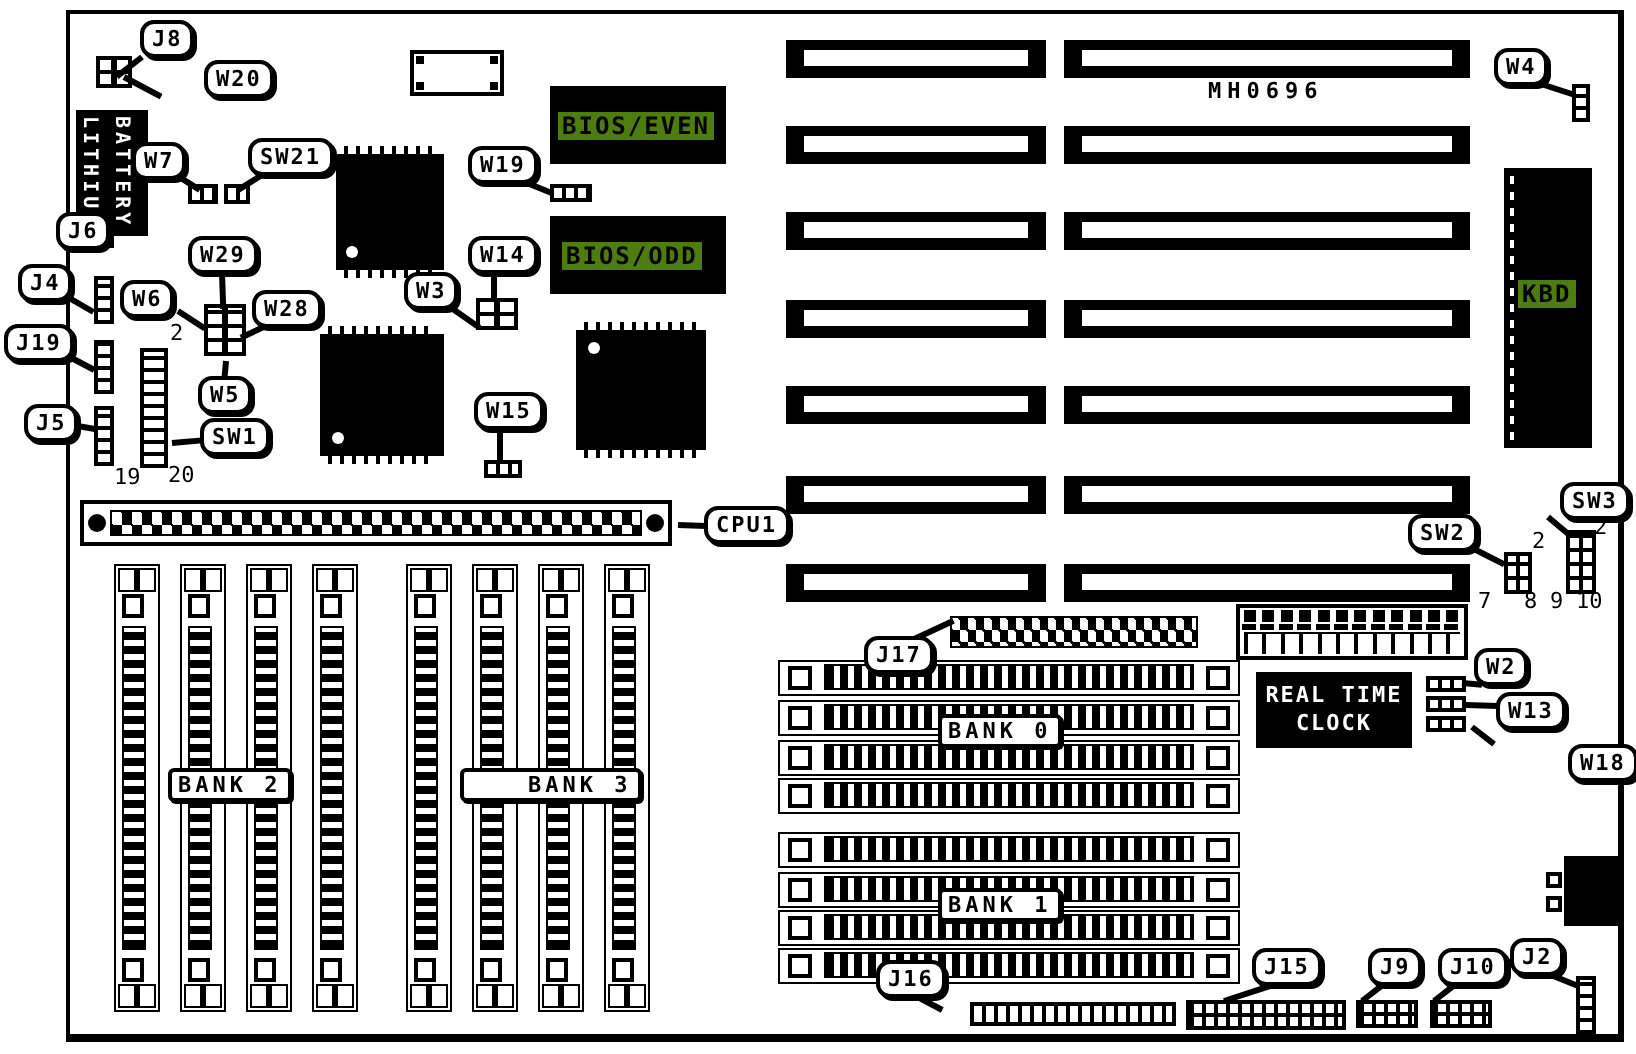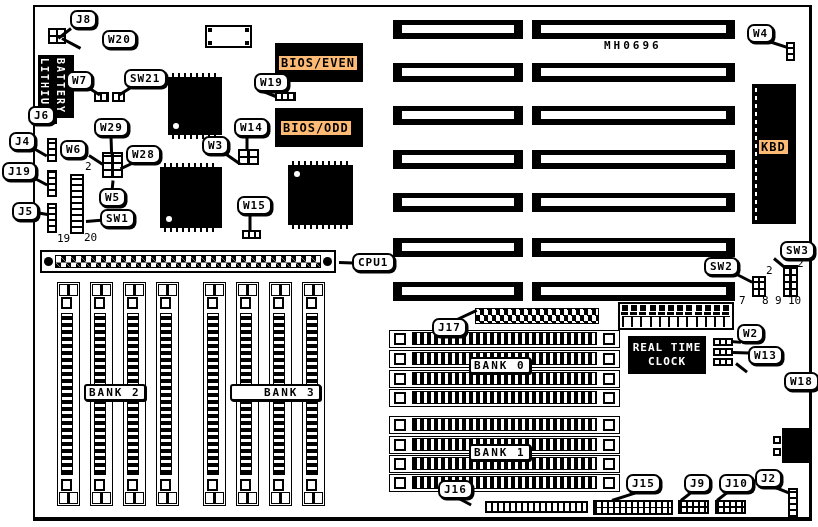--- a/index.html
+++ b/index.html
@@ -15,21 +15,21 @@
   .banklabel{position:absolute;background:#fff;border:2px solid #000;border-radius:3px;
            font-weight:bold;font-size:11px;line-height:13px;letter-spacing:2px;
            padding:0 3px;white-space:nowrap;z-index:30;box-shadow:1px 1px 0 0 #000;}
   .tail{position:absolute;height:3px;background:#000;transform-origin:0 50%;z-index:39;}
   
   .chip{position:absolute;background:#000;z-index:5;}
   .qfp::before,.qfp::after{content:"";position:absolute;left:4px;right:4px;height:4px;
        background:repeating-linear-gradient(90deg,#000 0 2px,transparent 2px 6px);}
   .qfp::before{top:-4px;} .qfp::after{bottom:-4px;}
   .dot{position:absolute;width:6px;height:6px;border-radius:50%;background:#fff;}
-  .chiplabel{position:absolute;background:#fdba74;border:1px solid #000;color:#000;
+  .chiplabel{position:absolute;background:#4d7c0f;border:1px solid #000;color:#000;
              font-weight:bold;font-size:12px;line-height:14px;letter-spacing:1px;padding:0 2px;white-space:nowrap;}
   .vtext{position:absolute;writing-mode:vertical-rl;color:#fff;font-weight:bold;
          font-size:10px;letter-spacing:2px;white-space:nowrap;}
   .rtc-text{position:absolute;inset:0;display:flex;flex-direction:column;align-items:center;
             justify-content:center;color:#fff;font-weight:bold;font-size:11px;line-height:14px;letter-spacing:1px;}
   .dash{position:absolute;width:2px;background:repeating-linear-gradient(0deg,#fff 0 4px,transparent 4px 8px);}
   
   .slot{position:absolute;height:19px;background:#000;z-index:4;}
   .slot i{position:absolute;left:9px;right:9px;top:5px;bottom:6px;background:#fff;}
   
@@ -323,21 +323,21 @@
 <div class="callout" style="left:124px;top:69px;">SW21</div>
 <div class="callout" style="left:14px;top:106px;margin-left:14px;">J6</div>
 <div class="callout" style="left:9px;top:132px;">J4</div>
 <div class="callout" style="left:2px;top:162px;">J19</div>
 <div class="callout" style="left:12px;top:202px;">J5</div>
 <div class="callout" style="left:94px;top:118px;">W29</div>
 <div class="callout" style="left:60px;top:140px;">W6</div>
 <div class="callout" style="left:126px;top:145px;">W28</div>
 <div class="callout" style="left:99px;top:188px;">W5</div>
 <div class="callout" style="left:100px;top:209px;">SW1</div>
-<div class="callout" style="left:234px;top:73px;margin-left:20px;">W19</div>
+<div class="callout" style="left:234px;top:73px;">W19</div>
 <div class="callout" style="left:234px;top:118px;">W14</div>
 <div class="callout" style="left:202px;top:136px;">W3</div>
 <div class="callout" style="left:237px;top:196px;">W15</div>
 <div class="callout" style="left:747px;top:24px;">W4</div>
 <div class="callout" style="left:352px;top:253px;">CPU1</div>
 <div class="callout" style="left:704px;top:257px;">SW2</div>
 <div class="callout" style="left:780px;top:241px;">SW3</div>
 <div class="callout" style="left:432px;top:318px;">J17</div>
 <div class="callout" style="left:737px;top:324px;">W2</div>
 <div class="callout" style="left:748px;top:346px;">W13</div>

